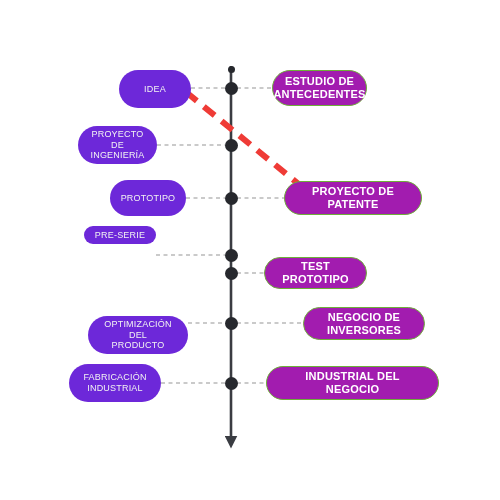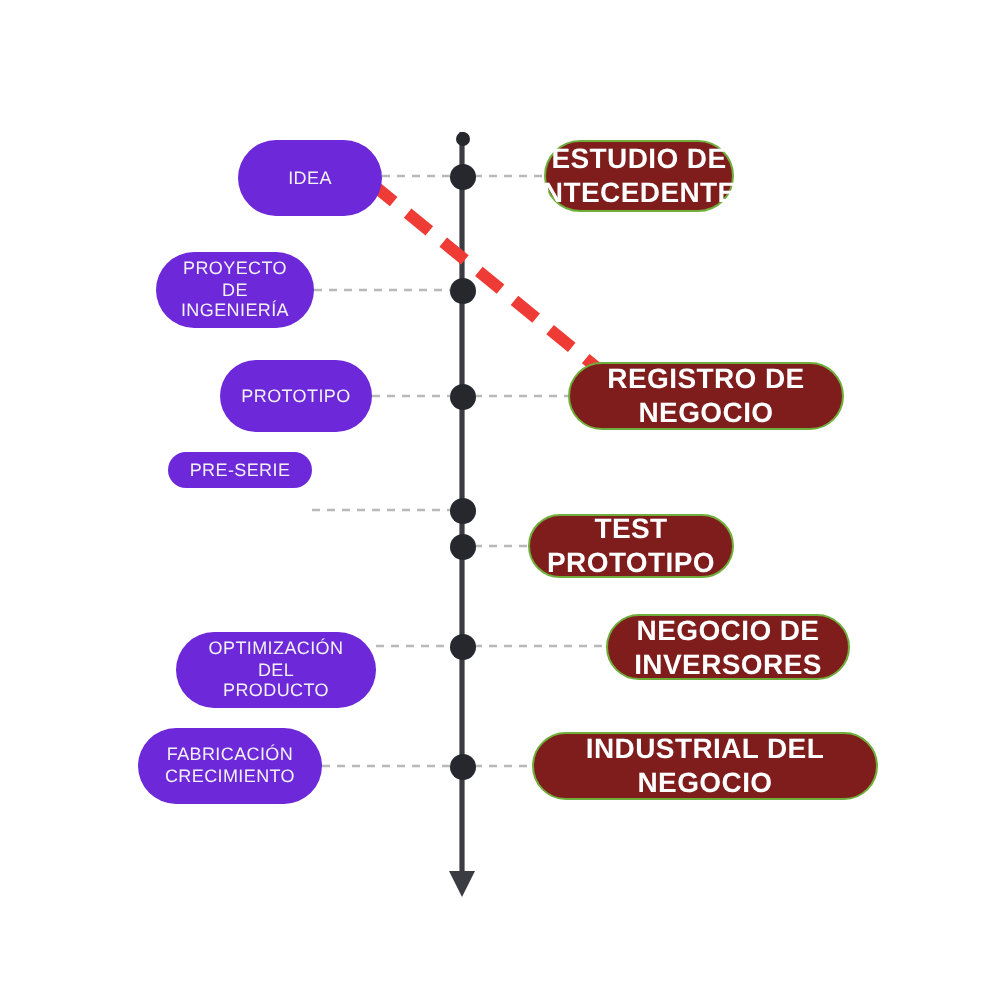--- a/index.html
+++ b/index.html
@@ -37,23 +37,23 @@
     white-space: pre-line;
   }
   .pill-dark {
     background: #6d28d9;
     color: #f2f2f2;
     font-size: 9px;
     font-weight: 400;
     padding: 0 10px;
   }
   .pill-green {
-    background: #7f1d1d;
+    background: #a21caf;
     color: #ffffff;
-    font-size: 14px;
+    font-size: 11px;
     font-weight: 700;
     border: 1.4px solid #6fae3a;
     padding: 0 12px;
   }
   .axis-dot {
     position: absolute;
     border-radius: 50%;
     background: #26282d;
   }
 </style>
@@ -100,24 +100,24 @@
     </div>
   <div id="left-layer">
       <div class="pill pill-dark" style="left: 119px; top: 70px; width: 72px; height: 38px;">IDEA</div>
       <div class="pill pill-dark" style="left: 78px; top: 126px; width: 79px; height: 38px;">PROYECTO DE
 INGENIERÍA</div>
       <div class="pill pill-dark" style="left: 110px; top: 180px; width: 76px; height: 36px; text-align: right;">PROTOTIPO</div>
       <div class="pill pill-dark" style="left: 84px; top: 226px; width: 72px; height: 18px;">PRE-SERIE</div>
       <div class="pill pill-dark" style="left: 88px; top: 304px; width: 100px; height: 38px; margin-top: 12px;">OPTIMIZACIÓN DEL
 PRODUCTO</div>
       <div class="pill pill-dark" style="left: 69px; top: 364px; width: 92px; height: 38px;">FABRICACIÓN
-CRECIMIENTO</div>
+INDUSTRIAL</div>
     </div>
   <div id="right-layer">
       <div class="pill pill-green" style="left: 272px; top: 70px; width: 95px; height: 36px;">ESTUDIO DE
 ANTECEDENTES</div>
-      <div class="pill pill-green" style="left: 284px; top: 181px; width: 138px; height: 34px;">REGISTRO DE NEGOCIO</div>
+      <div class="pill pill-green" style="left: 284px; top: 181px; width: 138px; height: 34px;">PROYECTO DE PATENTE</div>
       <div class="pill pill-green" style="left: 264px; top: 257px; width: 103px; height: 32px;">TEST PROTOTIPO</div>
       <div class="pill pill-green" style="left: 303px; top: 307px; width: 122px; height: 33px;">NEGOCIO DE INVERSORES</div>
       <div class="pill pill-green" style="left: 266px; top: 366px; width: 173px; height: 34px;">INDUSTRIAL DEL NEGOCIO</div>
     </div>
 
 </div>
 
 </body></html>

